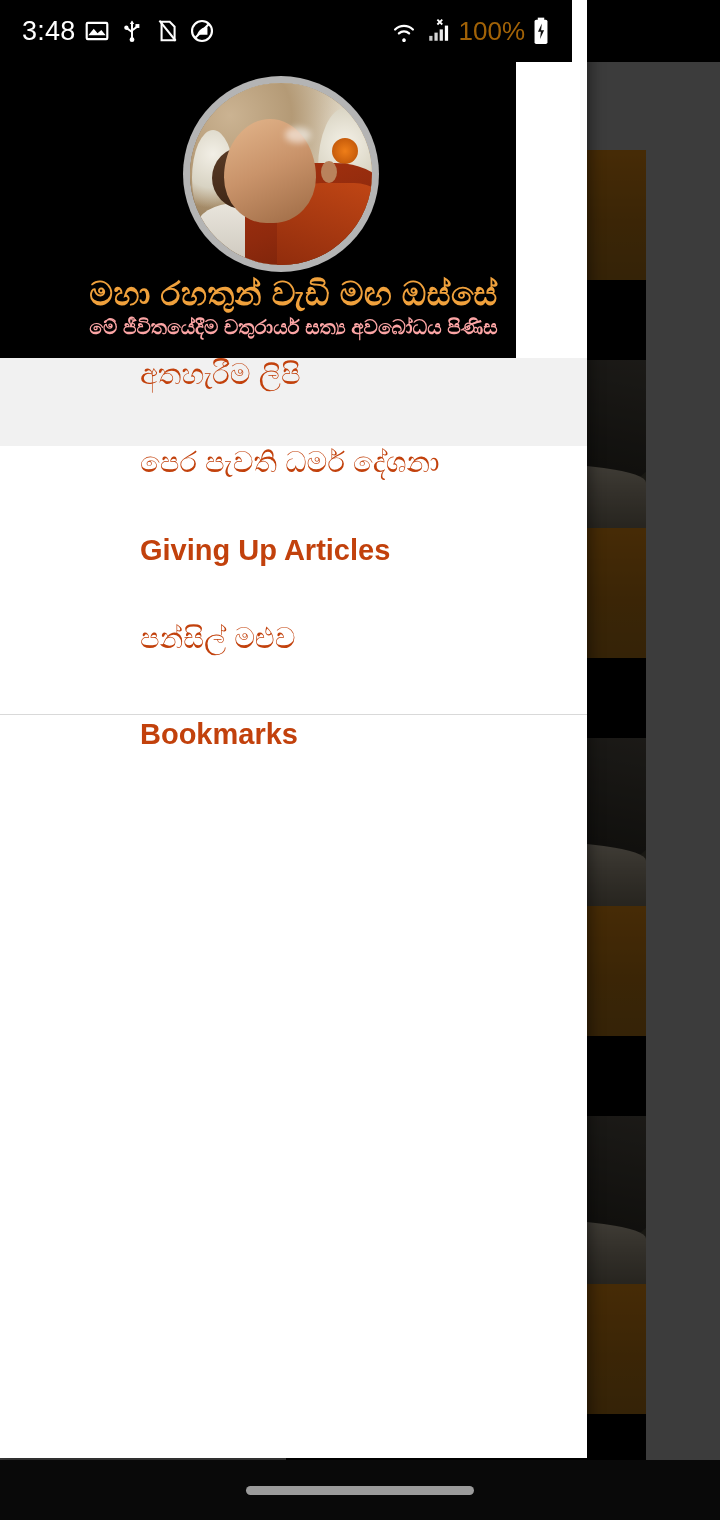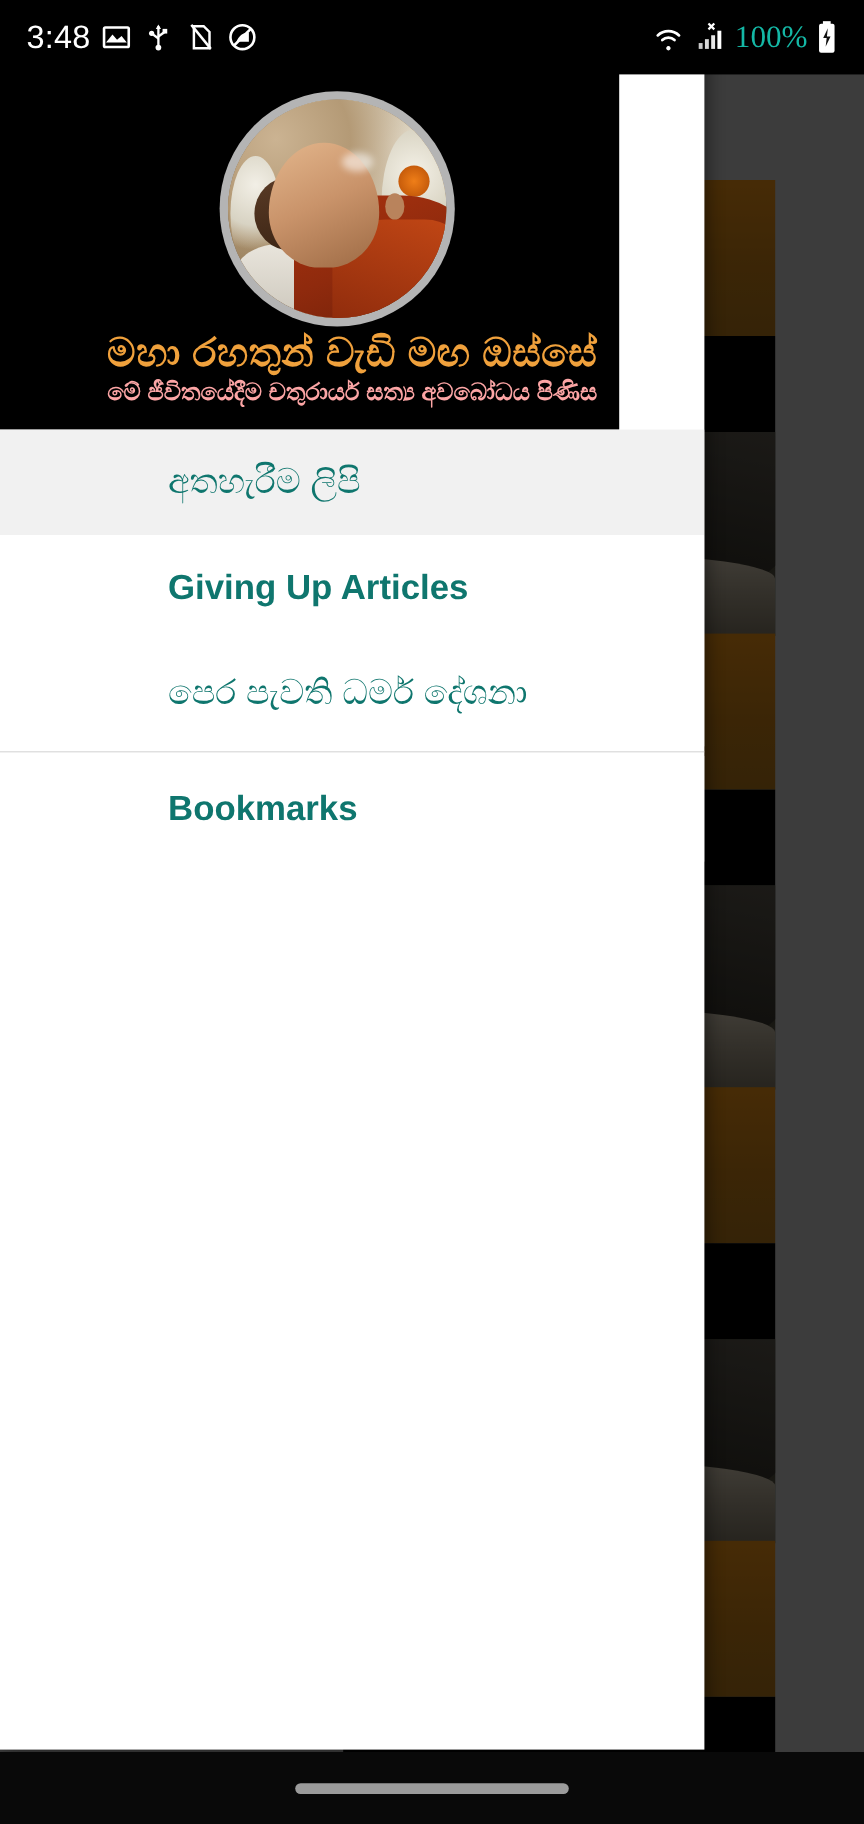--- a/index.html
+++ b/index.html
@@ -12,29 +12,29 @@
   #screen {
     position:relative;
     width:720px; height:1520px;
     background:#000;
     overflow:hidden;
   }
 
   
   #statusbar {
     position:absolute; top:0; left:0;
-    width:720px; height:62px;
+    width:572px; height:62px;
     background:#000;
     display:flex; align-items:center;
     z-index:60;
   }
   .sb-left { display:flex; align-items:center; gap:9px; margin-left:22px; }
   .sb-right { display:flex; align-items:center; gap:7px; margin-left:auto; margin-right:22px; }
   .sb-time { color:#fff; font-size:27px; letter-spacing:0.2px; }
-  .sb-pct { color:#14b8a6; font-size:26px; letter-spacing:0px;font-family:Liberation Serif, serif; }
+  .sb-pct { color:#a16207; font-size:26px; letter-spacing:0px; }
   .sb-ico { display:block; }
 
   
   #bglist {
     position:absolute; top:62px; left:0;
     width:720px; height:1458px;
     background:#8f8f8f;
     overflow:hidden;
     z-index:10;
   }
@@ -260,25 +260,25 @@
     text-align:center;
     color:#fca5a5;
     font-size:20px;
     line-height:24px;
     font-weight:bold;
   }
 
   
   #menu { position:relative; }
   .menu-item {
-    display:flex; align-items:center;
+    display:flex; 
     height:88px;
     padding-left:140px;
     background:#fff;
-    color:#0f766e;
+    color:#c2410c;
     font-size:29px;
     cursor:pointer;
     white-space:nowrap;
   }
   .menu-item.selected { background:#f1f1f1; }
   .menu-item.en { font-weight:bold; font-size:29px; }
   .menu-divider {
     height:1px;
     background:#d9d9d9;
     width:100%;
@@ -416,25 +416,28 @@
         </div>
       </div>
       <div id="drawer-title">මහා රහතුන් වැඩි මඟ ඔස්සේ</div>
       <div id="drawer-subtitle">මේ ජීවිතයේදීම චතුරාර්ය සත්‍ය අවබෝධය පිණිස</div>
     </div>
 
     <div id="menu">
       <div class="menu-item selected">
         <span>අතහැරීම ලිපි</span>
       </div>
+      <div class="menu-item">
+        <span>පෙර පැවති ධර්ම දේශනා</span>
+      </div>
       <div class="menu-item en">
         <span>Giving Up Articles</span>
       </div>
       <div class="menu-item">
-        <span>පෙර පැවති ධර්ම දේශනා</span>
+        <span>පන්සිල් මළුව</span>
       </div>
 
       <div class="menu-divider"></div>
 
       <div class="menu-item en">
         <span>Bookmarks</span>
       </div>
     </div>
 
   </div>

